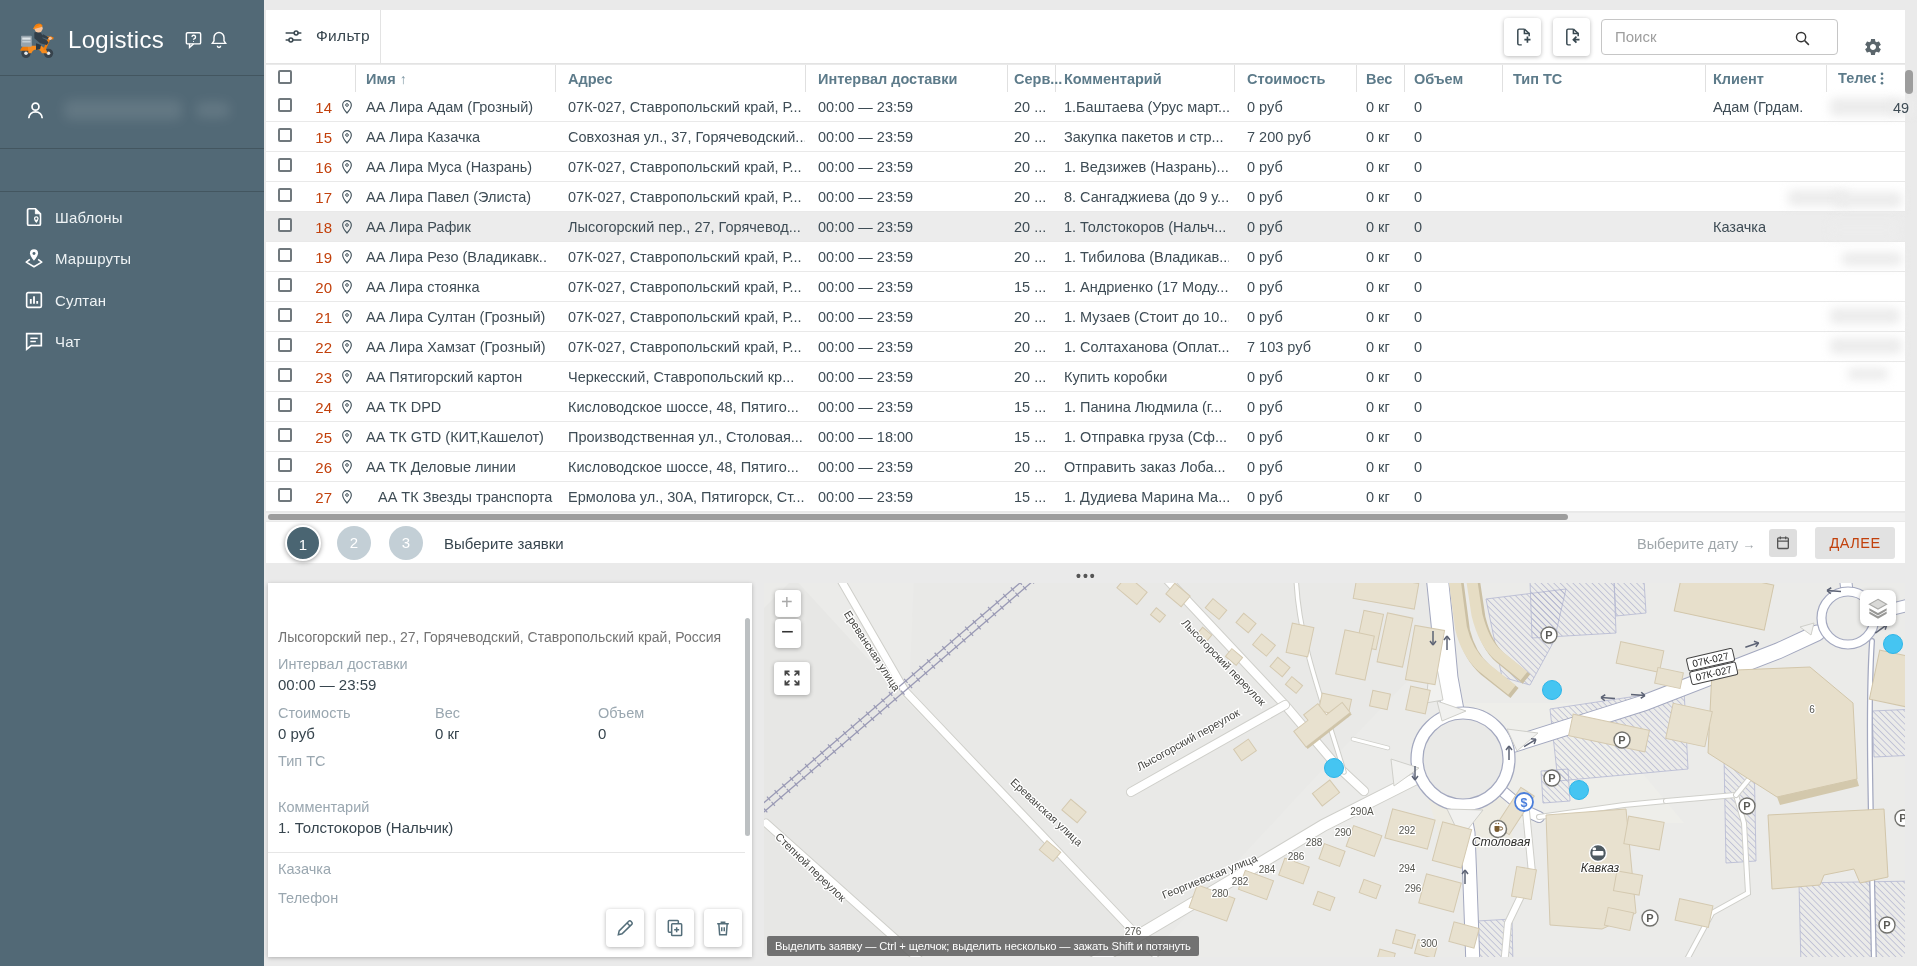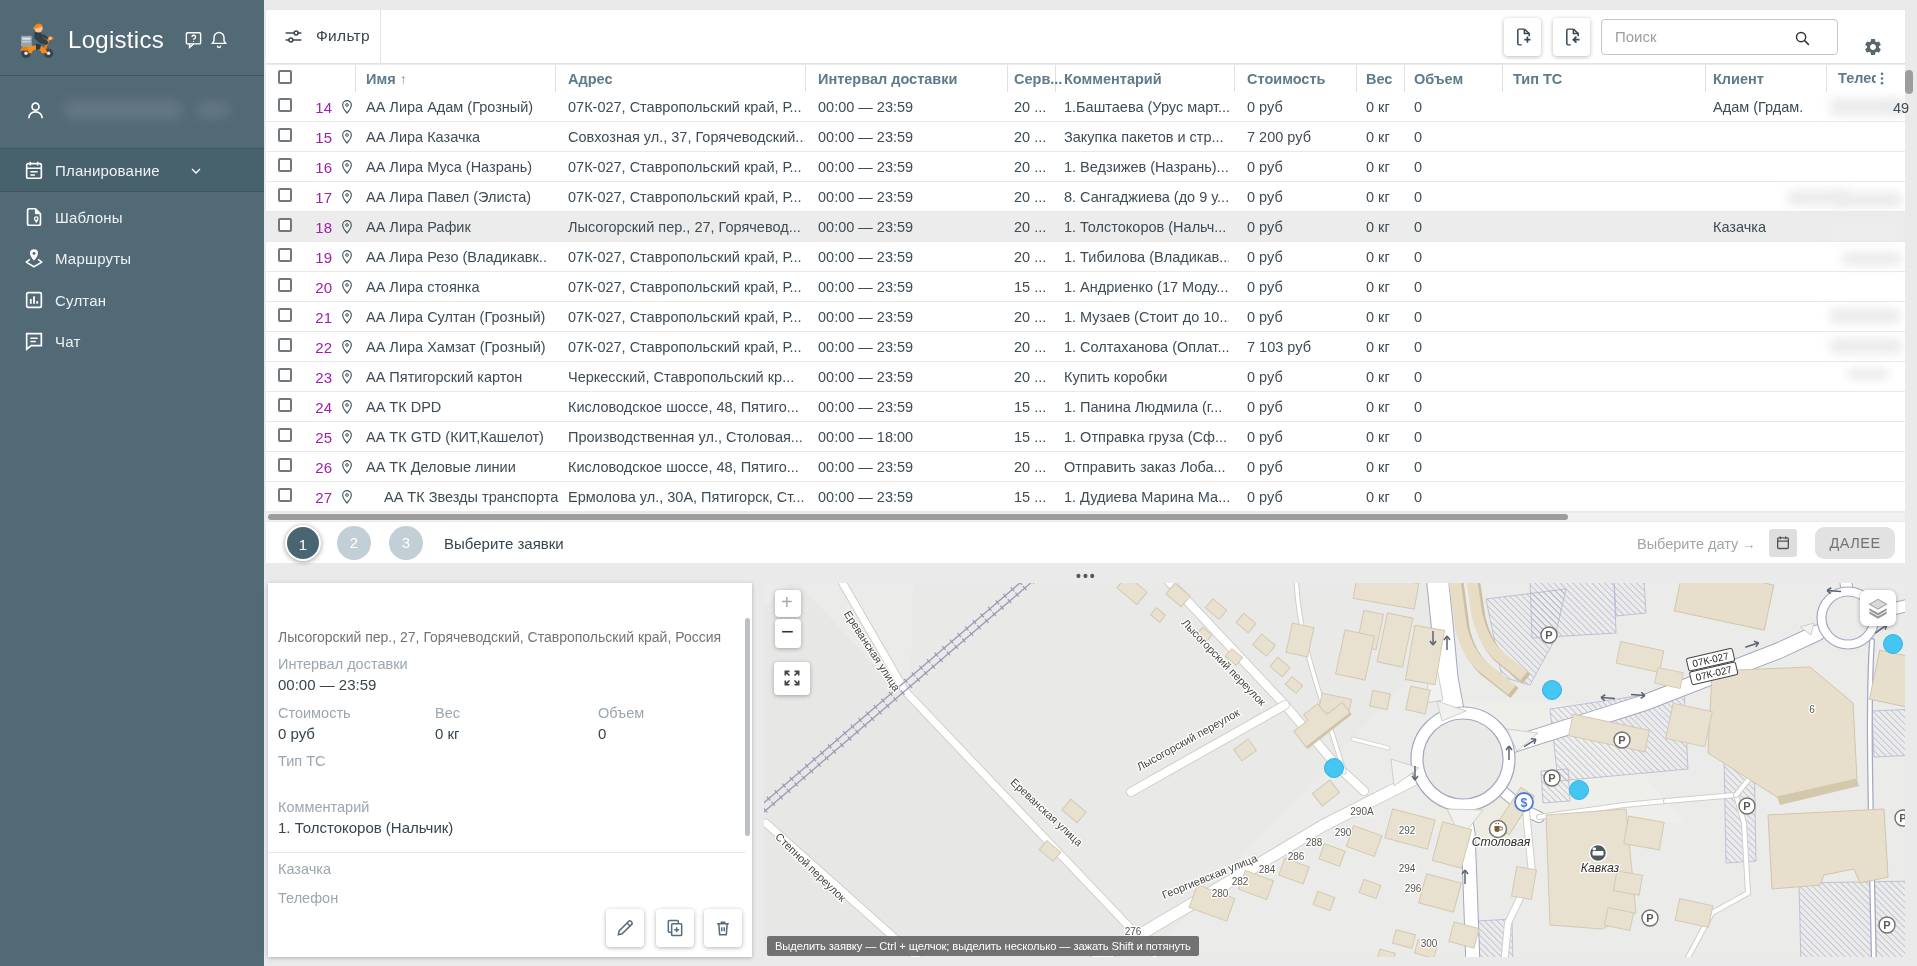--- a/index.html
+++ b/index.html
@@ -18,21 +18,21 @@
 #topbar{position:absolute;left:266px;top:10px;width:1639px;height:54px;background:#fff;border-bottom:1px solid #e3e3e3}
 #fbtn{position:absolute;left:0;top:0;width:115px;height:54px;border-right:1px solid #e3e3e3}
 #thead{position:absolute;left:266px;top:65px;width:1639px;height:27px;background:#fff}
 .hc{position:absolute;top:50%;transform:translateY(-50%);font-size:14.5px;font-weight:700;color:#5d7b8a;white-space:nowrap}
 .arr{font-weight:400;color:#7d96a3;font-size:14px}
 .hdv{position:absolute;top:0;width:1px;height:27px;background:#e0e0e0}
 #tbody{position:absolute;left:266px;top:92px;width:1639px;height:420px;background:#fff;overflow:hidden}
 .trow{position:absolute;left:0;width:1639px;height:30px;border-bottom:1px solid #e9e9e9;background:#fff}
 .trow.sel{background:#ececec}
 .cell{position:absolute;top:50%;transform:translateY(-50%);font-size:14.5px;color:#3e4c55;white-space:nowrap;overflow:hidden}
-.cell.num{text-align:right;font-size:15px;color:#a21caf}
+.cell.num{text-align:right;font-size:15px;color:#c2410c}
 .cb{position:absolute;width:14px;height:14px;border:2px solid #70787d;border-radius:2px;background:#fff}
 .pinw{position:absolute;left:73px;top:7px;width:16px;height:16px}
 .pin{width:16px;height:16px}
 
 #hscroll{position:absolute;left:266px;top:513px;width:1639px;height:8px;background:#f1f1f1}
 #hthumb{position:absolute;left:2px;top:1px;width:1300px;height:6px;background:#9d9d9d;border-radius:3px}
 
 #stepper{position:absolute;left:266px;top:522px;width:1639px;height:41px;background:#fff}
 .stc{position:absolute;top:50%;transform:translateY(-50%);border-radius:50%;color:#fff;text-align:center;font-weight:500}
 
@@ -84,31 +84,20 @@
 <path d="M10 19 a2 2 0 0 0 4 0"></path>
 </svg>
 <div class="sdiv" style="top:75px"></div>
 <svg class="abs" style="left:24px;top:98px;width:23px;height:25px" viewBox="0 0 24 24" fill="none" stroke="#fff" stroke-width="1.8">
 <circle cx="12" cy="8" r="3.6"></circle>
         <path d="M5 20 c0-4 3.2-6.5 7-6.5 s7 2.5 7 6.5"></path>
 </svg>
       <div class="blur1" style="left:64px;top:100px;width:118px;height:20px"></div>
 <div class="blur1" style="left:196px;top:102px;width:34px;height:16px"></div>
 <div class="sdiv" style="top:148px"></div>
-<div class="mitem" style="top:149px;height:42px;background:#47616d;">
-        <svg class="ic" viewBox="0 0 24 24" fill="none" stroke="#fff" stroke-width="1.8">
-          <rect x="4" y="5" width="16" height="16" rx="1.5"></rect>
-          <path d="M8 3v4M16 3v4M4 10h16" stroke-width="1.6"></path>
-          <path d="M8 14h8M8 17.5h5" stroke-width="1.6"></path>
-        </svg>
-        <span class="lb">Планирование</span>
-        <svg class="abs" style="left:188px;top:14px;width:16px;height:16px" viewBox="0 0 24 24" fill="none" stroke="#fff" stroke-width="2">
-          <path d="M6 9 l6 6 6-6"></path>
-        </svg>
-      </div>
       <div class="mitem" style="top:196px;height:42px;">
         <svg class="ic" viewBox="0 0 24 24" fill="none" stroke="#fff" stroke-width="1.9">
           <path d="M13.5 3 H6.5 a1.5 1.5 0 0 0-1.5 1.5 v15 A1.5 1.5 0 0 0 6.5 21 h11 a1.5 1.5 0 0 0 1.5-1.5 V8.5z"></path>
           <path d="M13.5 3 l5.5 5.5 h-5.5z" fill="#fff" stroke-width="1"></path>
           <path d="M14.5 10.5 a3.2 3.2 0 0 1 3.2 3.2 c0 2.3-3.2 5.8-3.2 5.8 s-3.2-3.5-3.2-5.8 a3.2 3.2 0 0 1 3.2-3.2z" fill="#fff" stroke="#4e6873" stroke-width="1.2"></path>
           <circle cx="14.5" cy="13.8" r="1.2" fill="#526976" stroke="none"></circle>
         </svg>
         <span class="lb">Шаблоны</span>
       </div>
       <div class="mitem" style="top:237px;height:42px;">
@@ -423,21 +412,21 @@
         <span class="cell" style="left:1148px;width:60px">0</span>
         <span class="cell" style="left:1447px;width:110px"></span>
       </div>
 <div class="trow" style="top:390px">
         <span class="cb" style="left:12px;top:6px"></span>
         <span class="cell num" style="left:34px;width:32px">27</span>
         <span class="pinw"><svg class="pin" viewBox="0 0 24 24">
             <path d="M12 2.5C8.4 2.5 5.5 5.4 5.5 9c0 4.8 6.5 12 6.5 12s6.5-7.2 6.5-12c0-3.6-2.9-6.5-6.5-6.5z" fill="none" stroke="#46565f" stroke-width="1.7"></path>
             <circle cx="12" cy="9" r="2" fill="none" stroke="#46565f" stroke-width="1.5"></circle>
           </svg></span>
-        <span class="cell" style="left:118px;width:180px">АА ТК Звезды транспорта</span>
+        <span class="cell" style="left:112px;width:180px">АА ТК Звезды транспорта</span>
         <span class="cell" style="left:302px;width:237px">Ермолова ул., 30А, Пятигорск, Ст...</span>
         <span class="cell" style="left:552px;width:150px">00:00 — 23:59</span>
         <span class="cell" style="left:748px;width:48px">15 ...</span>
         <span class="cell" style="left:798px;width:165px">1. Дудиева Марина Ма...</span>
         <span class="cell" style="left:981px;width:100px">0 руб</span>
         <span class="cell" style="left:1100px;width:40px">0 кг</span>
         <span class="cell" style="left:1148px;width:60px">0</span>
         <span class="cell" style="left:1447px;width:110px"></span>
       </div>
     </div>
@@ -450,21 +439,21 @@
 <div class="stc" style="left:71px;width:34px;height:34px;background:#c3cfd6;font-size:15px;line-height:34px">2</div>
 <div class="stc" style="left:123px;width:34px;height:34px;background:#c3cfd6;font-size:15px;line-height:34px">3</div>
 <span class="abs" style="left:178px;top:13px;font-size:15px;color:#37454e">Выберите заявки</span>
 <span class="abs" style="left:1371px;top:14px;font-size:14.5px;color:#9fa6aa">Выберите дату <span style="font-size:13px">→</span></span>
 <div class="abs" style="left:1503px;top:7px;width:28px;height:28px;background:#dedede;border-radius:3px">
 <svg class="abs" style="left:6px;top:5px;width:16px;height:17px" viewBox="0 0 24 24" fill="none" stroke="#555" stroke-width="2">
           <rect x="4" y="5" width="16" height="16" rx="1.5"></rect>
           <path d="M8 3v4M16 3v4M4 10h16"></path>
         </svg>
       </div>
-<div class="abs" style="left:1549px;top:5px;width:80px;height:32px;background:#e2e2e2;border-radius:9px;text-align:center;line-height:32px;font-size:14.5px;color:#737373;letter-spacing:.5px">ДАЛЕЕ</div>
+<div class="abs" style="left:1549px;top:5px;width:80px;height:32px;background:#e2e2e2;border-radius:3px;text-align:center;line-height:32px;font-size:14.5px;color:#c2410c;letter-spacing:.5px">ДАЛЕЕ</div>
 </div>
 <div id="handle">•••</div>
     <div id="card">
 <div class="clabel" style="left:10px;top:628px;position:absolute"></div>
 <span class="clabel" style="left:10px;top:46px;font-size:14px;color:#737373">Лысогорский пер., 27, Горячеводский, Ставропольский край, Россия</span>
 <span class="clabel" style="left:10px;top:73px">Интервал доставки</span>
 <span class="cval" style="left:10px;top:93px">00:00 — 23:59</span>
 <span class="clabel" style="left:10px;top:122px">Стоимость</span>
       <span class="cval" style="left:10px;top:142px">0 руб</span>
 <span class="clabel" style="left:167px;top:122px">Вес</span>

